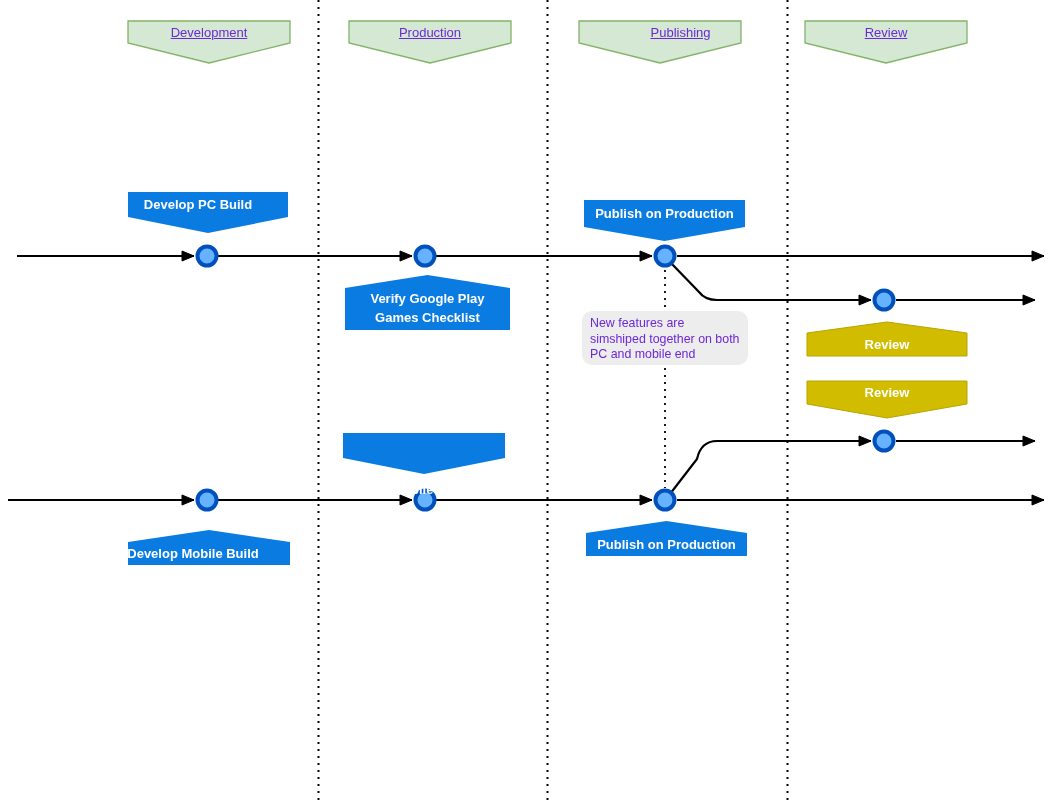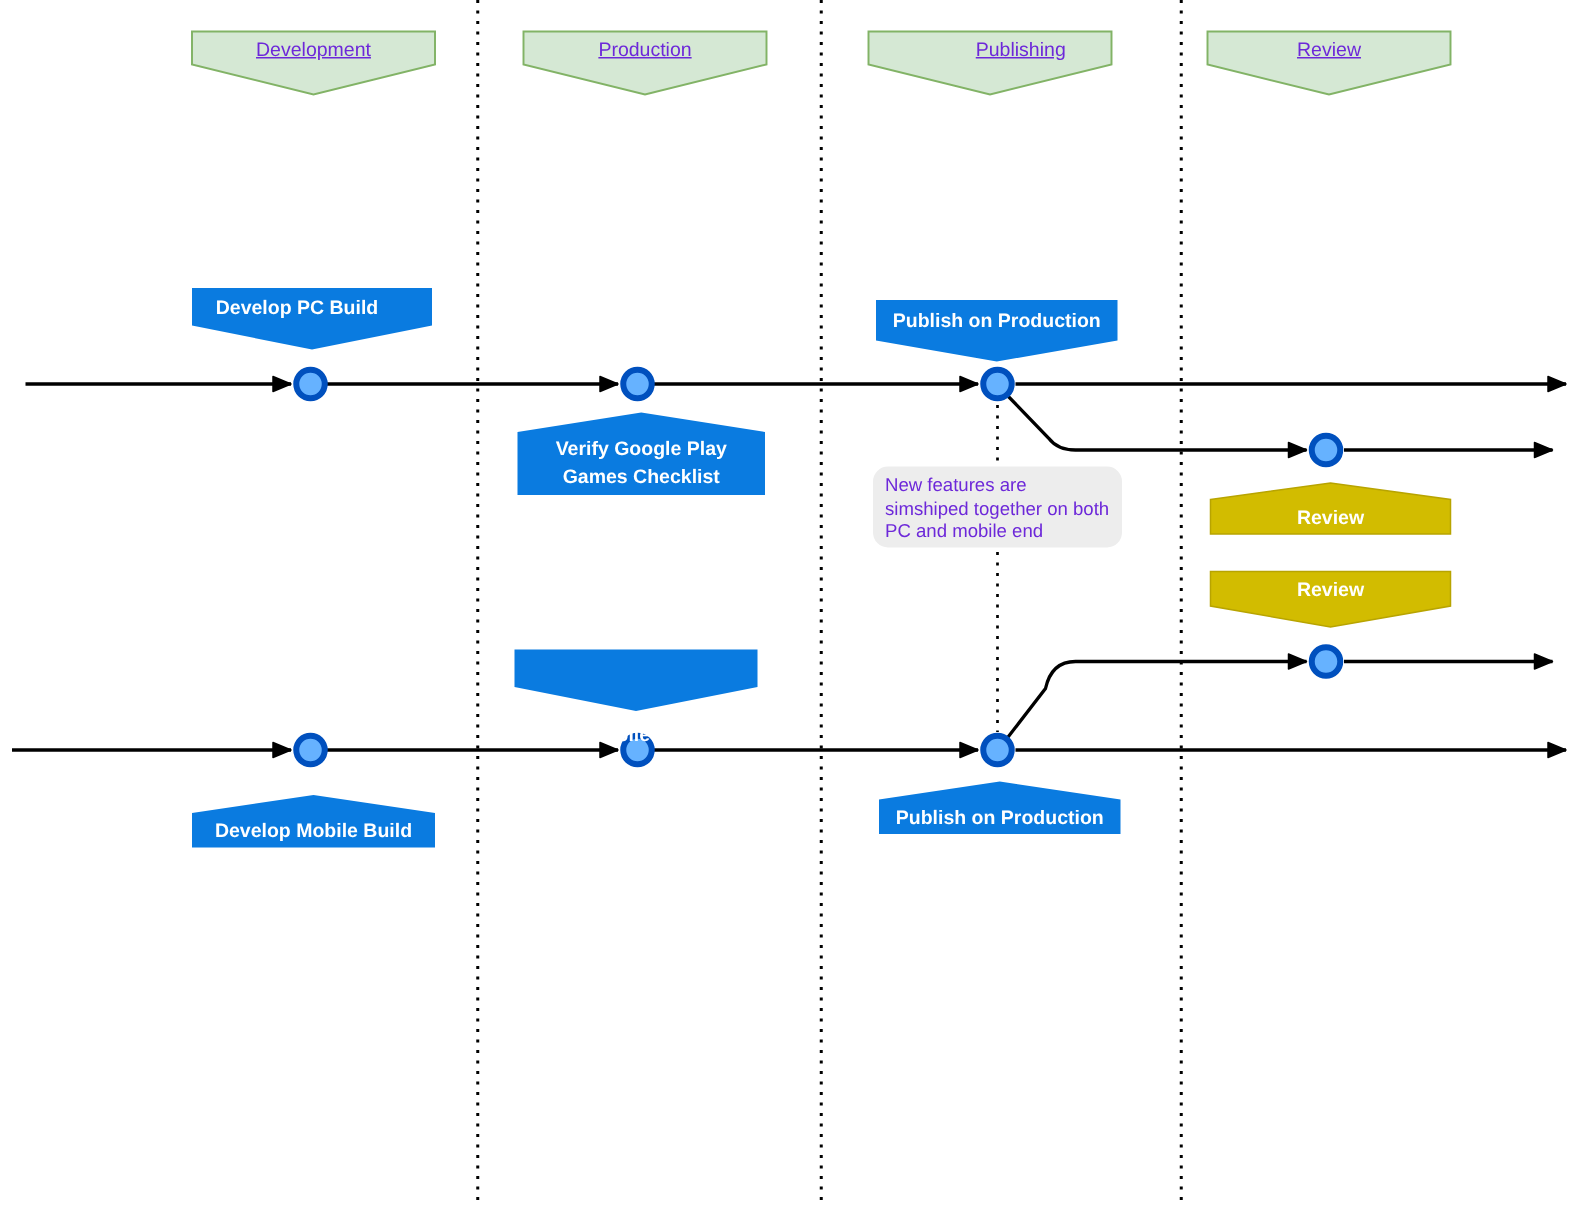--- a/index.html
+++ b/index.html
@@ -32,21 +32,21 @@
   }
   
   #lbl-phase-development{left:128px;top:21px;width:162px;height:22px;}
   #lbl-phase-checklist{left:349px;top:21px;width:162px;height:22px;}
   #lbl-phase-publishing{left:588px;top:21px;width:185px;height:22px;text-align:center;}
   #lbl-phase-review{left:805px;top:21px;width:162px;height:22px;}
   #lbl-develop-pc{left:128px;top:192px;width:140px;height:25px;}
   #lbl-publish-pc{left:584px;top:200px;width:161px;height:27px;}
   #lbl-verify-gp{left:345px;top:288px;width:165px;height:42px;line-height:1.45;padding:0 22px;}
   #lbl-verify-mobile{left:343px;top:433px;width:162px;height:25px;margin-top:44px;}
-  #lbl-develop-mobile{left:128px;top:542px;width:162px;height:23px;}
+  #lbl-develop-mobile{left:112px;top:542px;width:162px;height:23px;}
   #lbl-publish-mobile{left:586px;top:533px;width:161px;height:23px;}
   #lbl-review-pc{left:807px;top:333px;width:160px;height:23px;}
   #lbl-review-mobile{left:807px;top:381px;width:160px;height:23px;}
 </style>
 </head>
 <body>
 
 <div id="canvas">
 
   <svg id="diagram-svg" viewBox="0 0 1057 803" xmlns="http://www.w3.org/2000/svg">

